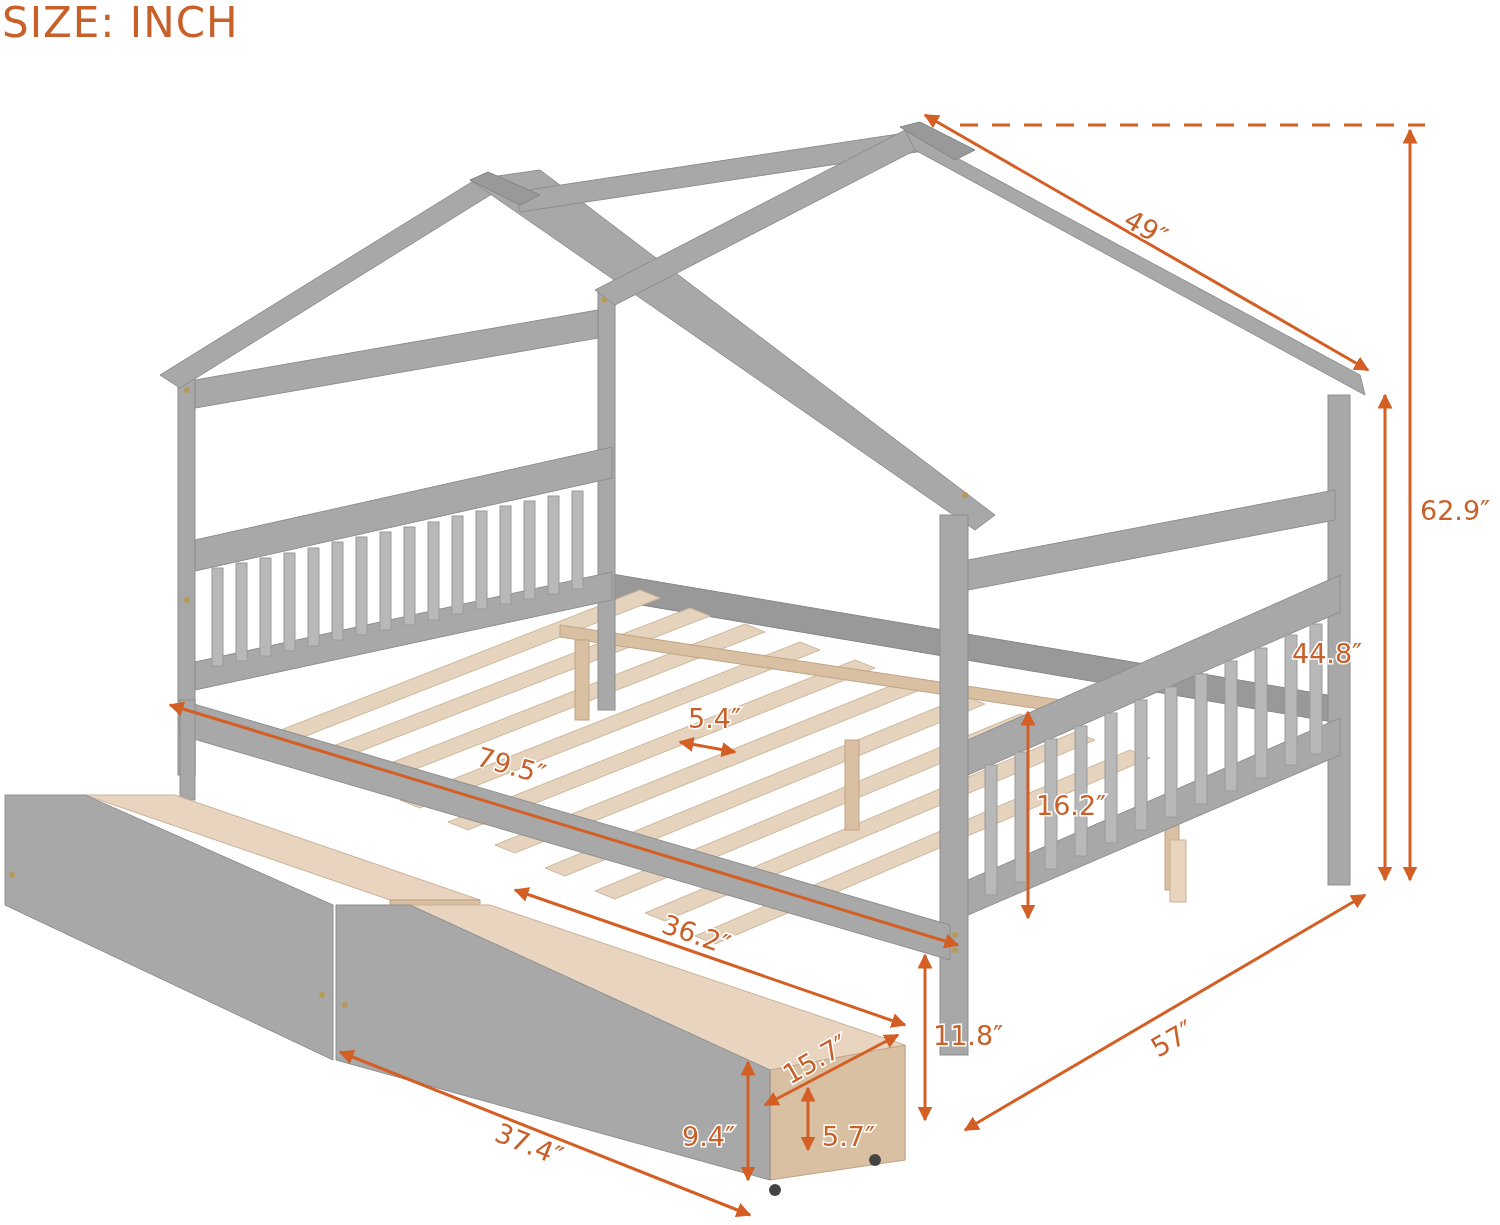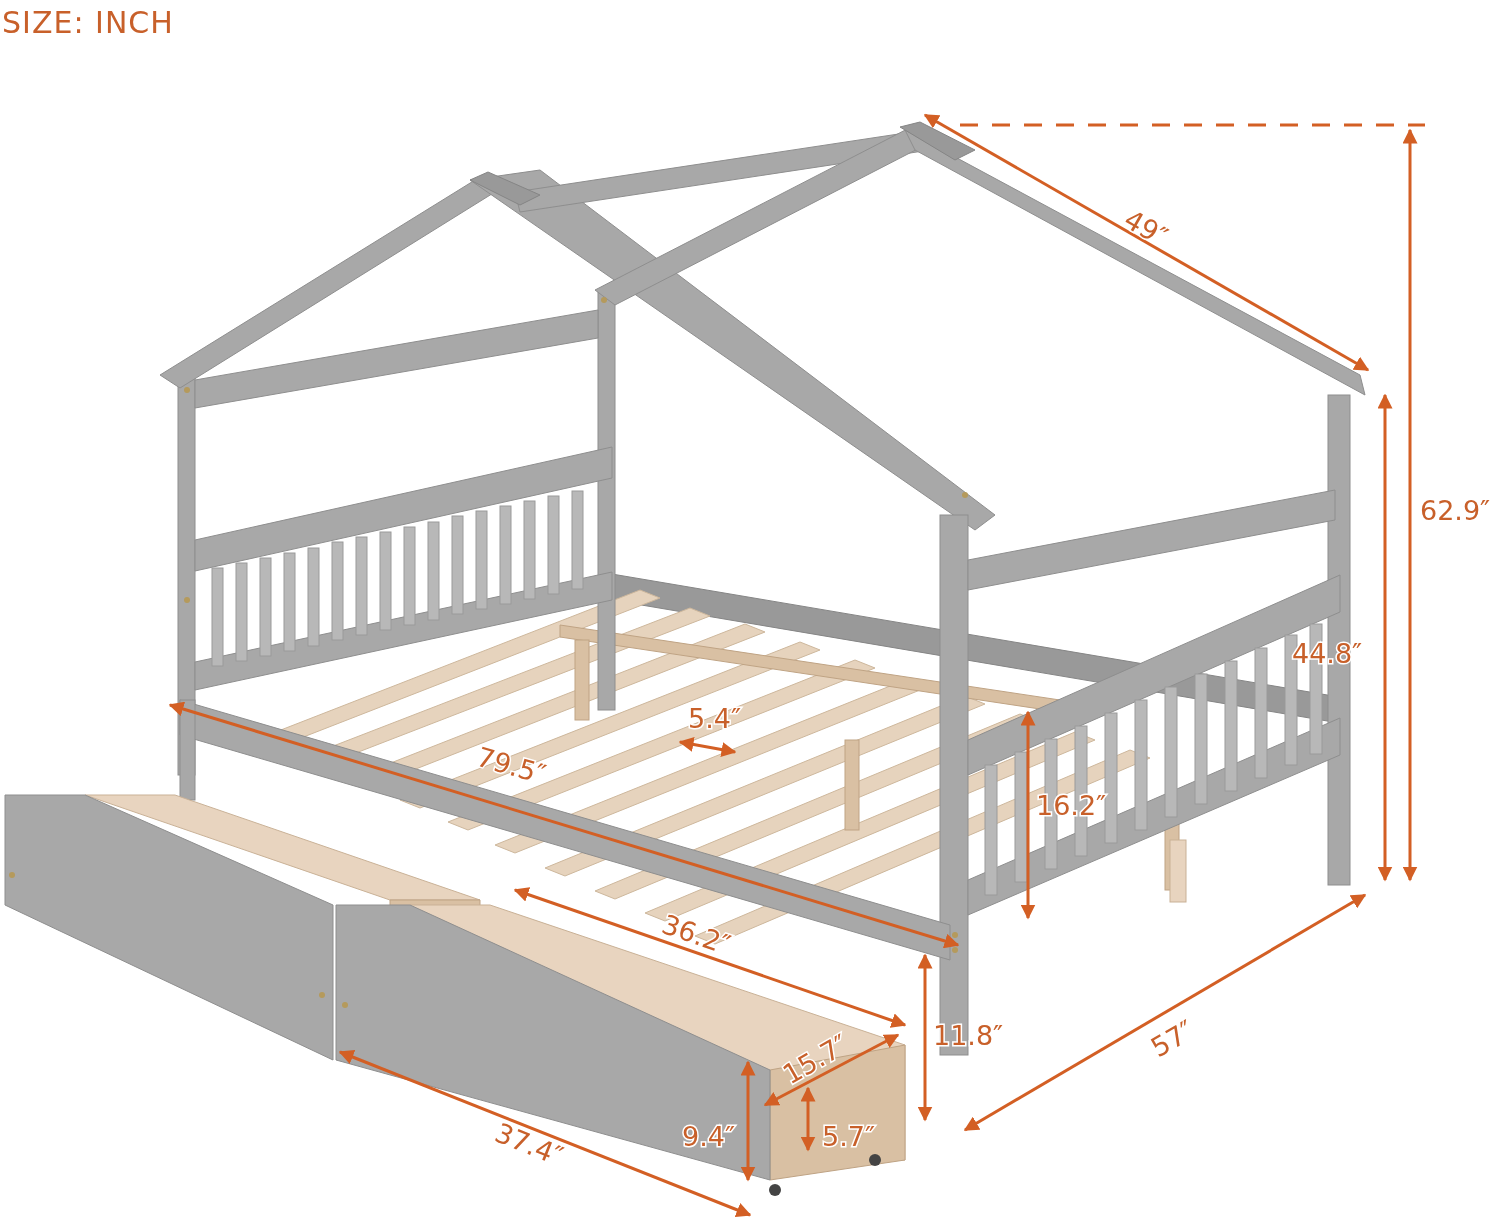--- a/index.html
+++ b/index.html
@@ -1,18 +1,18 @@
 <!DOCTYPE html>
 <html><head>
   <meta charset="utf-8">
   <style>
     html, body { margin: 0; padding: 0; background: #ffffff; }
     body { width: 1500px; height: 1225px; overflow: hidden; position: relative;
            font-family: "Liberation Sans", "DejaVu Sans", sans-serif; }
-    .title { position: absolute; left: 2px; top: 0px; font-size: 30px; color: #c8602a;
+    .title { position: absolute; left: 2px; top: 0px; font-size: 42px; color: #c8602a;
              letter-spacing: 1px; line-height: 46px; font-family: "DejaVu Sans", sans-serif; }
     svg { position: absolute; left: 0; top: 0; }
     .frame { fill: #a8a8a8; stroke: #8e8e8e; stroke-width: 1; }
     .frame-dark { fill: #999999; stroke: #858585; stroke-width: 1; }
     .frame-light { fill: #b8b8b8; stroke: #9a9a9a; stroke-width: 1; }
     .slat { fill: #e6d3bd; stroke: #cdb79c; stroke-width: 1; }
     .wood { fill: #e8d4bf; stroke: #c9b196; stroke-width: 1; }
     .wood-dark { fill: #d9c0a3; stroke: #bfa384; stroke-width: 1; }
     .dim { stroke: #d35f24; stroke-width: 3; fill: none; }
     .dim-dash { stroke: #d35f24; stroke-width: 3; fill: none; stroke-dasharray: 18 14; }

